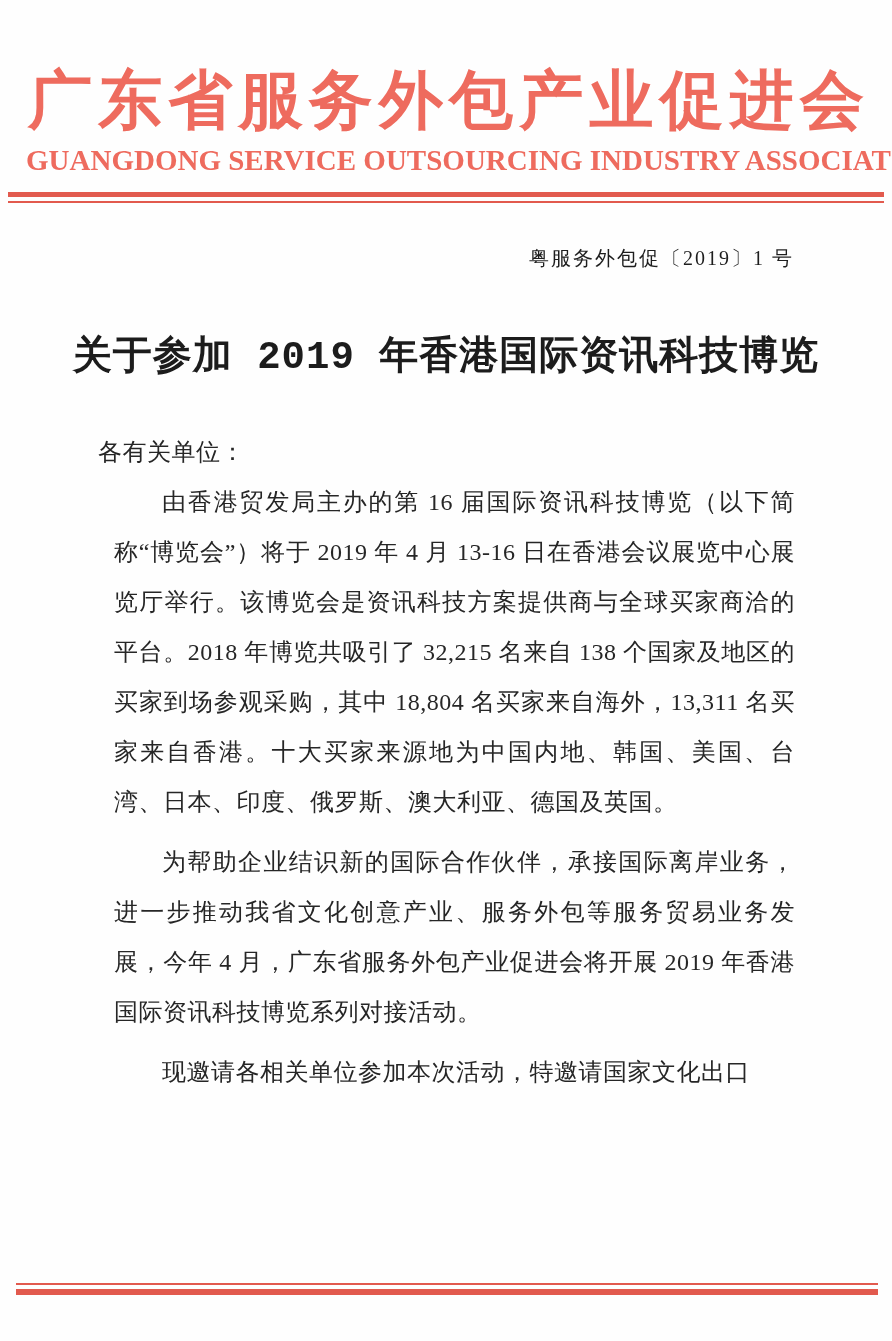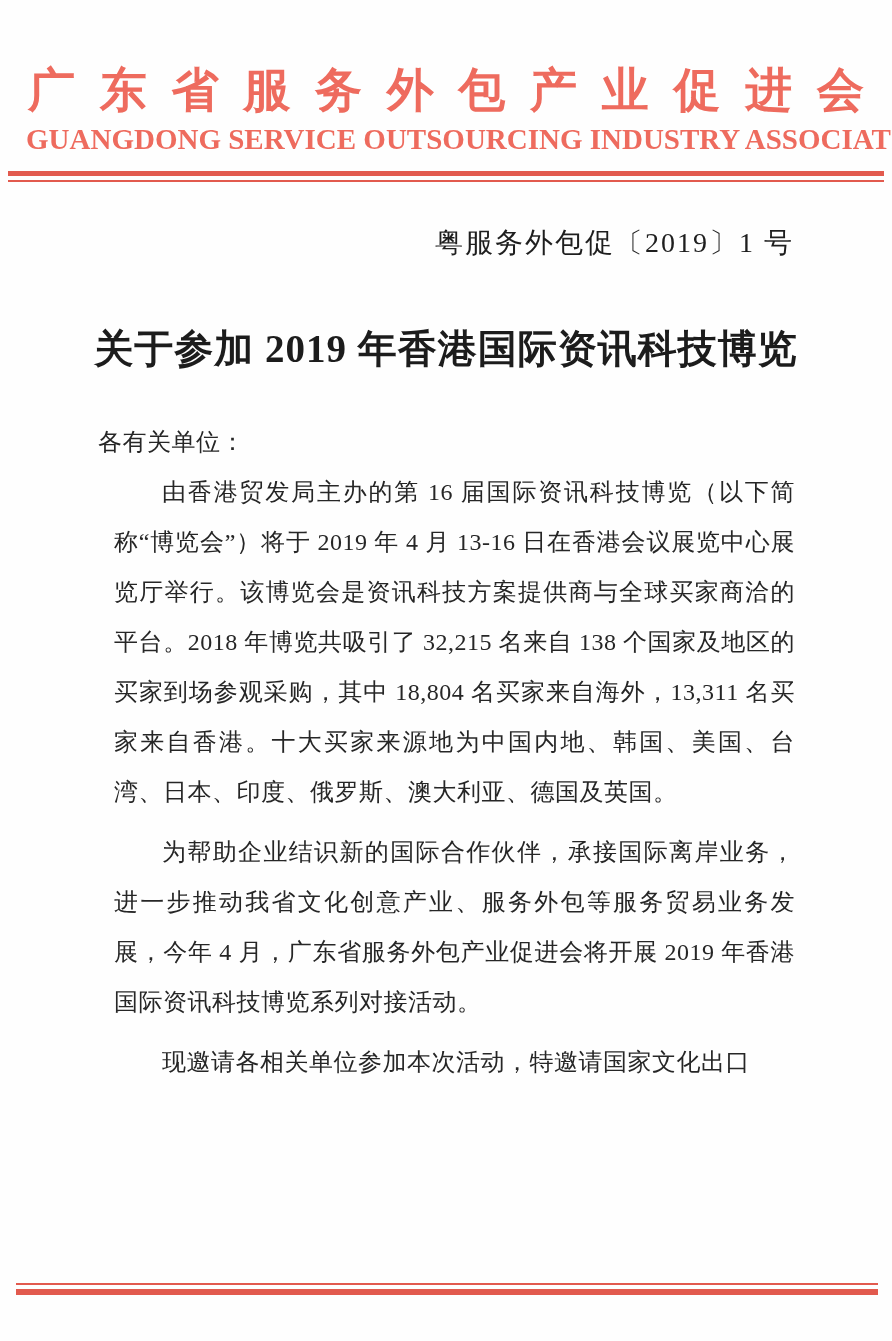--- a/index.html
+++ b/index.html
@@ -18,21 +18,21 @@
     margin:0 auto;
     background:var(--paper);
     overflow:hidden;
     font-family:"Liberation Serif","DejaVu Serif",serif;
   }
   
   .letterhead{ padding-top:62px; }
   .org-cn{
     margin:0 28px;
     color:var(--accent);
-    font-size:47px;
+    font-size:64px;
     font-weight:bold;
     line-height:1.22;
     white-space:nowrap;
     text-align:justify;
     text-align-last:justify;
     font-family:"Liberation Serif","DejaVu Serif",serif;
   }
   .org-en{
     margin:4px 26px 0 26px;
     color:var(--accent);
@@ -46,29 +46,29 @@
   }
   .rule{ border:0; }
   .rule.thick{ height:5px; background:var(--rule); }
   .rule.thin{ height:2px; background:var(--rule); }
   .head-rules{ margin:15px 8px 0 8px; }
   .head-rules .thin{ margin-top:4px; }
   
   .doc-number{
     margin:42px 98px 0 0;
     text-align:right;
-    font-size:28px;
+    font-size:20px;
     letter-spacing:2px;
     color:#1e1e1e;
   }
   
   .doc-title{
     margin:58px 40px 0 40px;
     text-align:center;
-    font-family:Liberation Serif, serif;
+    font-family:Liberation Mono, monospace;
     font-weight:bold;
     font-size:39px;
     line-height:57px;
     letter-spacing:1px;
     color:var(--title-ink);
   }
   .doc-title .t-line{ display:block; }
   
   .letter-body{
     margin:40px 97px 0 98px;

